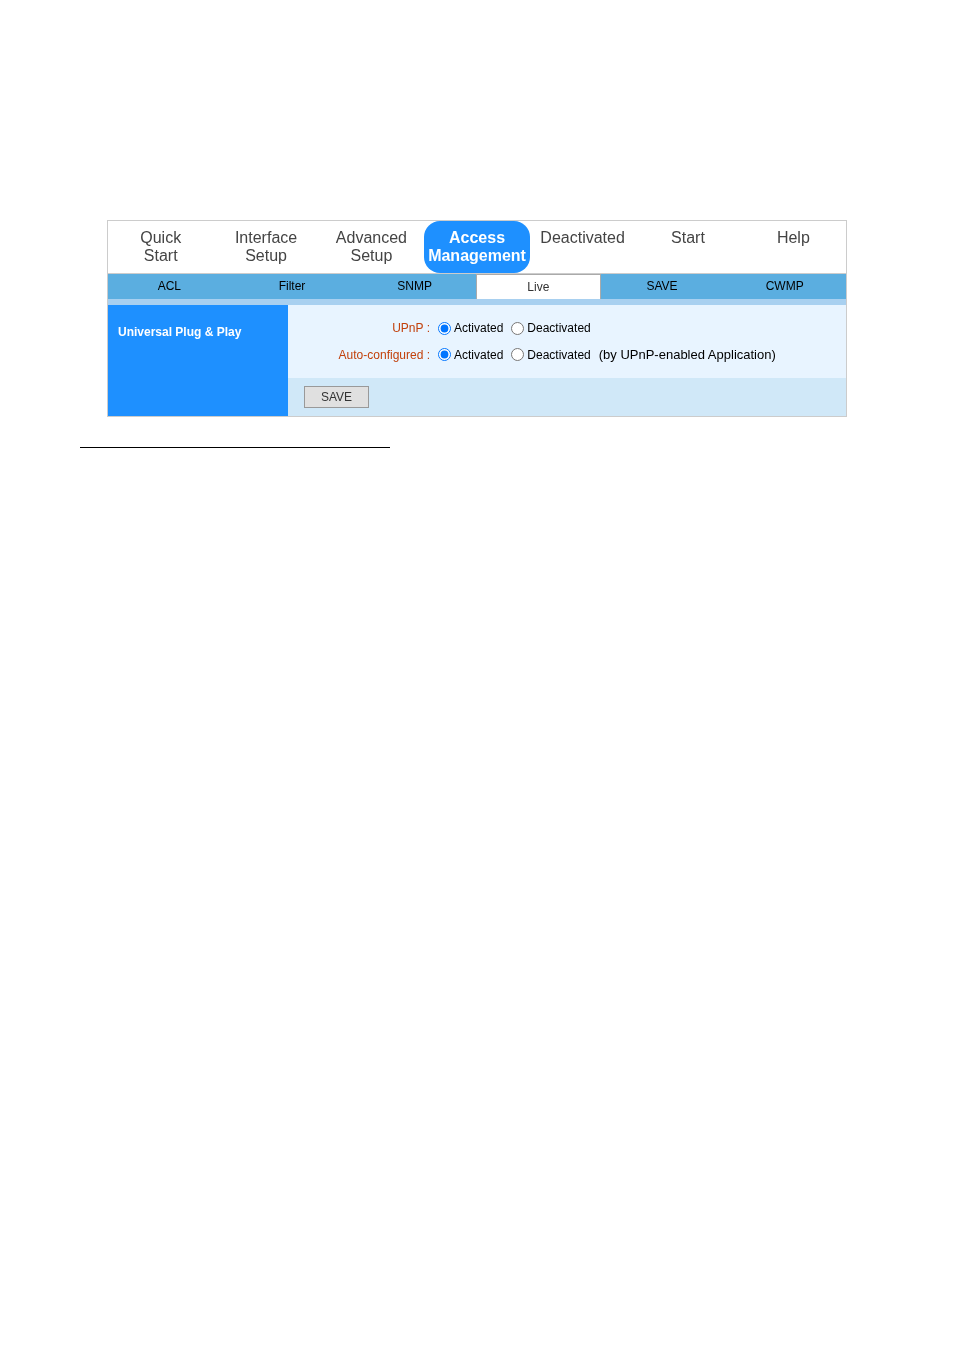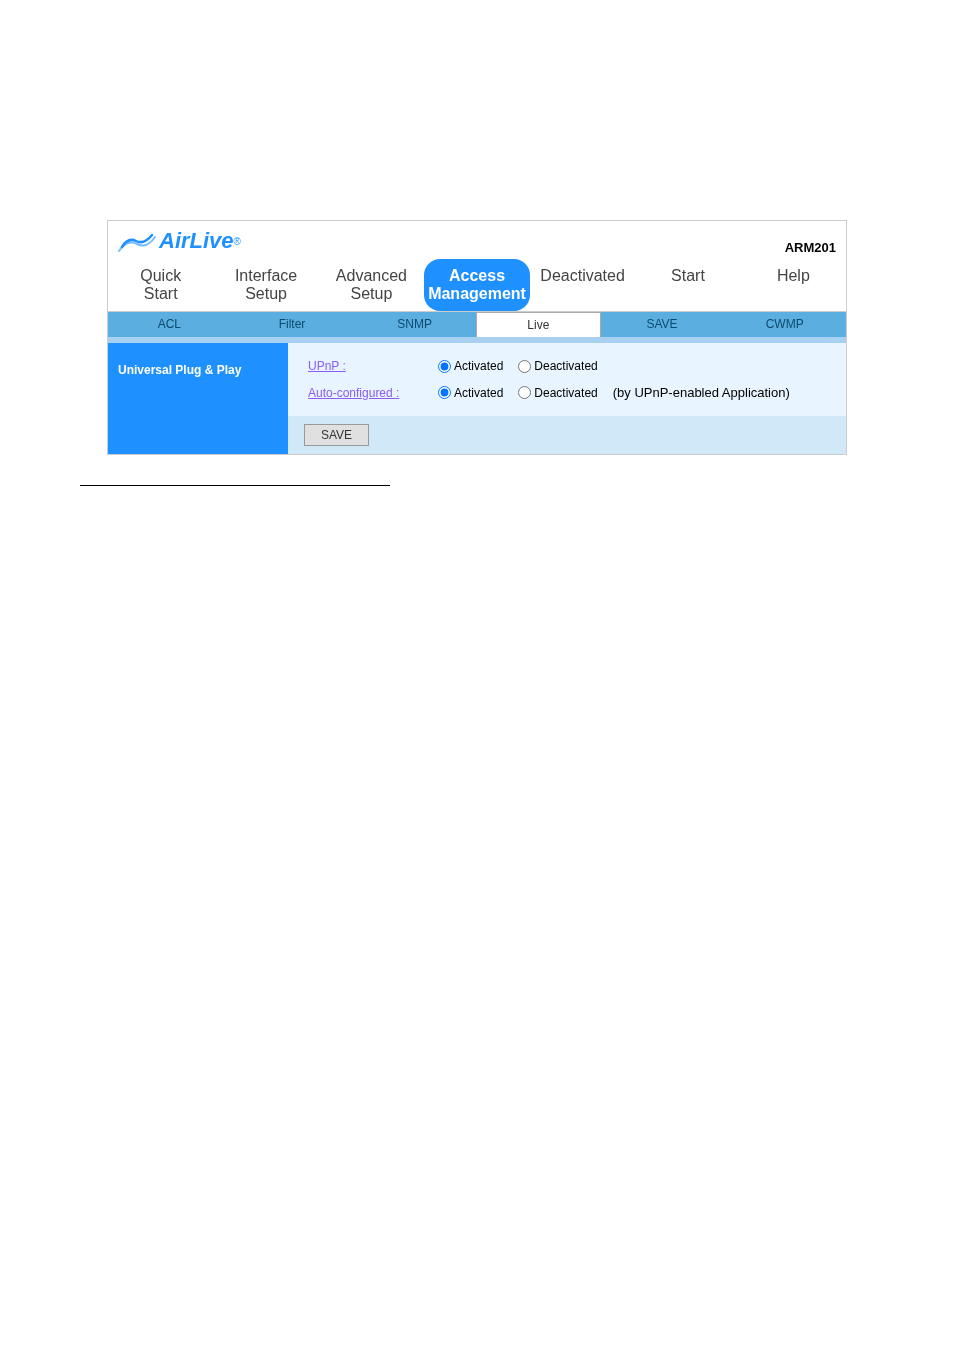--- a/index.html
+++ b/index.html
@@ -105,43 +105,42 @@
     .sub-nav-item.active-sub {
       background: #fff;
       border: 1px solid #aaa;
       border-bottom: none;
       color: #333;
       font-weight: normal;
     }
 
     .sub-nav-item.blue-sub {
       background: #5baee0;
-      color: #0c4a6e;
+      color: #000000;
     }
 
     .form-row {
       display: flex;
       align-items: center;
       padding: 6px 0;
       font-size: 13px;
     }
 
     .form-label {
       min-width: 130px;
-      text-align: left;
+      text-align: right;
       padding-right: 8px;
-      color: #8b5cf6;
-      font-size: 12px;
-      text-decoration: underline;
+      color: #c2410c;
+      font-size: 12px;
     }
 
     .radio-group {
       display: flex;
       align-items: center;
-      gap: 15px;
+      gap: 8px;
     }
 
     .radio-option {
       display: flex;
       align-items: center;
       gap: 3px;
       font-size: 12px;
     }
 
     
@@ -215,33 +214,20 @@
       vertical-align: middle;
       margin-right: 3px;
     }
   </style>
 </head>
 <body>
 
 <div class="page-wrapper">
   <div class="router-ui">
 
-    <div class="header">
-      <div class="logo-area">
-
-        <svg class="waves-svg" width="38" height="28" viewBox="0 0 38 28">
-          <path d="M4 20 Q10 10 18 14 Q26 18 34 8" stroke="#1e90ff" stroke-width="2.5" fill="none" stroke-linecap="round"></path>
-          <path d="M1 24 Q9 12 19 17 Q29 22 37 10" stroke="#1e90ff" stroke-width="2" fill="none" stroke-linecap="round" opacity="0.6"></path>
-        </svg>
-        <span class="logo-air">Air</span>
-        <span class="logo-live">Live</span>
-        <span class="logo-reg">®</span>
-      </div>
-      <div class="model-name">ARM201</div>
-    </div>
 
     <div class="main-nav">
       <div class="nav-item">Quick<br>Start</div>
       <div class="nav-item">Interface<br>Setup</div>
       <div class="nav-item">Advanced<br>Setup</div>
       <div class="nav-item active">Access<br>Management</div>
       <div class="nav-item">Deactivated</div>
       <div class="nav-item">Start</div>
       <div class="nav-item">Help</div>
     </div>

